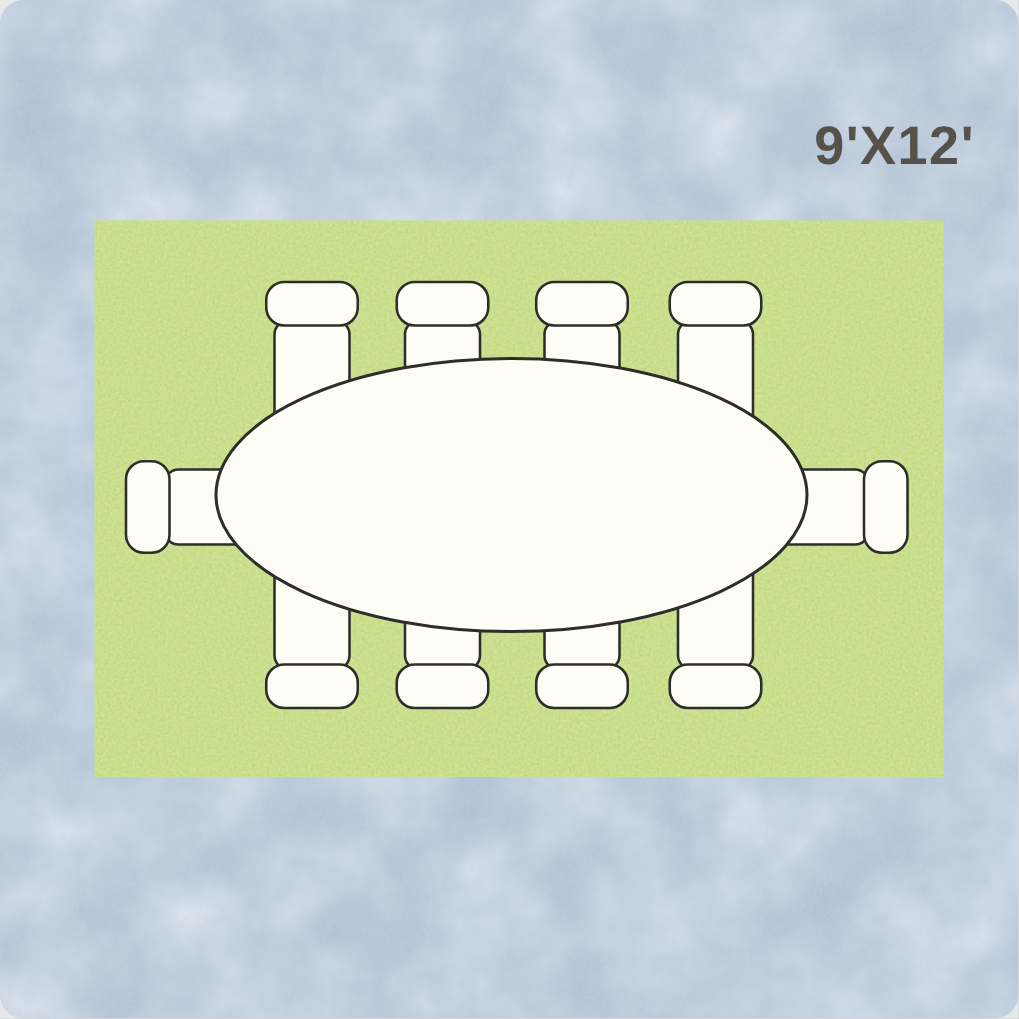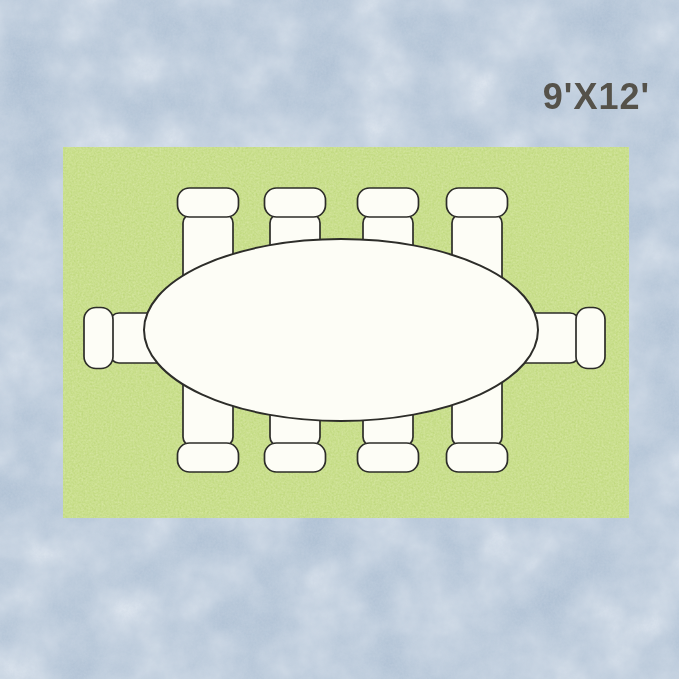--- a/index.html
+++ b/index.html
@@ -2,20 +2,21 @@
 <html><head>
 <meta charset="utf-8">
 <style>
   html, body { margin: 0; padding: 0; background: #e8e8e8; }
   .stage {
     position: relative;
     width: 679px;
     height: 679px;
     overflow: hidden;
     font-family: "Liberation Sans", sans-serif;
+    border-radius: 16px;
   }
   .scene-svg {
     position: absolute;
     left: 0; top: 0;
     width: 679px; height: 679px;
     display: block;
   }
   .size-label {
     position: absolute;
     top: 79px;

